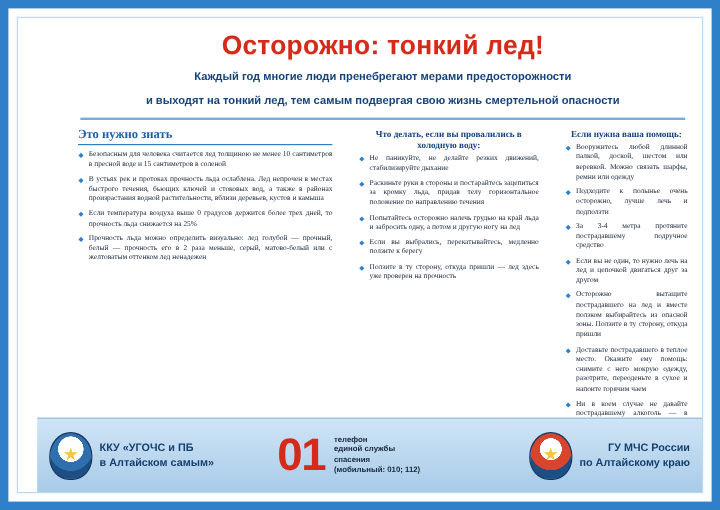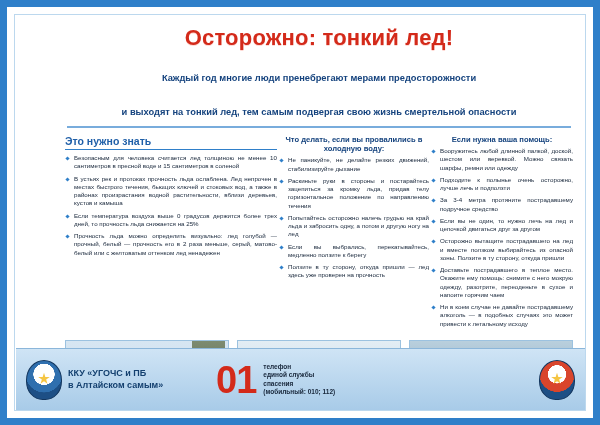--- a/index.html
+++ b/index.html
@@ -34,33 +34,34 @@
     letter-spacing:.2px;
     margin:10px 0 0 0;
     text-shadow:0 1px 0 #ffd9d4;
   }
   .subtitle{
     text-align:center;
     color:#15437e;
     font-weight:bold;
     font-size:9.3px;
     line-height:1.35;
-    margin:21px 18px 0 18px;
+    margin:7px 18px 0 18px;
   }
   .rule{
     height:2px;background:#2f7fc9;
     margin:8px 14px 0 14px;
     opacity:.65;
   }
   
   .cols{
     display:flex;
     padding:7px 12px 0 12px;
     box-sizing:border-box;
-    gap:2px;
+    gap:22px;
+    font-family:Liberation Serif, serif;
   }
   .col-left{width:212px;}
   .col-mid{width:150px;}
   .col-right{width:1px;flex:1;}
   .sec-head{
     color:#1f5fa8;
     font-weight:bold;
     font-size:10.5px;
     border-bottom:1.5px solid #2f7fc9;
     padding-bottom:2px;
@@ -130,21 +131,21 @@
   
   .p3{background:linear-gradient(#b9cfdd 0%,#8fb0c6 50%,#6d92ab 100%);}
   .p3 .water{position:absolute;left:0;right:0;top:55%;bottom:0;background:linear-gradient(#7fa0b6,#4f7289);}
   .p3 .rescuer{position:absolute;left:30%;top:22%;width:34%;height:44%;background:#e0601d;border-radius:30% 30% 18% 18%;transform:rotate(-8deg);}
   .p3 .helmet{position:absolute;left:28%;top:16%;width:16%;height:16%;background:#1b1b20;border-radius:50%;}
   .p3 .dark{position:absolute;left:52%;top:30%;width:26%;height:34%;background:#23272e;border-radius:30%;transform:rotate(10deg);}
   .p3 .victim{position:absolute;left:8%;top:60%;width:30%;height:14%;background:#1f2a33;border-radius:50%;}
   
   .footer{
     position:absolute;
-    left:1px;right:0;bottom:0;
+    left:16px;right:0;bottom:0;
     height:62px;
     background:linear-gradient(#cfe4f5,#a8cbe8);
     border-top:1px solid #8bb6da;
     display:flex;
     align-items:center;
     box-sizing:border-box;
     padding:0 10px;
   }
   .f-left{display:flex;align-items:center;gap:6px;width:190px;}
   .f-center{flex:1;display:flex;align-items:center;gap:7px;}
@@ -276,17 +277,21 @@
         <div class="num-caption">
           <div>телефон</div>
           <div>единой службы</div>
           <div>спасения</div>
           <div>(мобильный: 010; 112)</div>
         </div>
       </div>
 
       <div class="f-right">
         <div class="emblem mchs"></div>
+        <div class="f-text right">
+          <div>ГУ МЧС России</div>
+          <div>по Алтайскому краю</div>
+        </div>
       </div>
     </div>
 
   </div>
 </div>
 
 </body></html>

